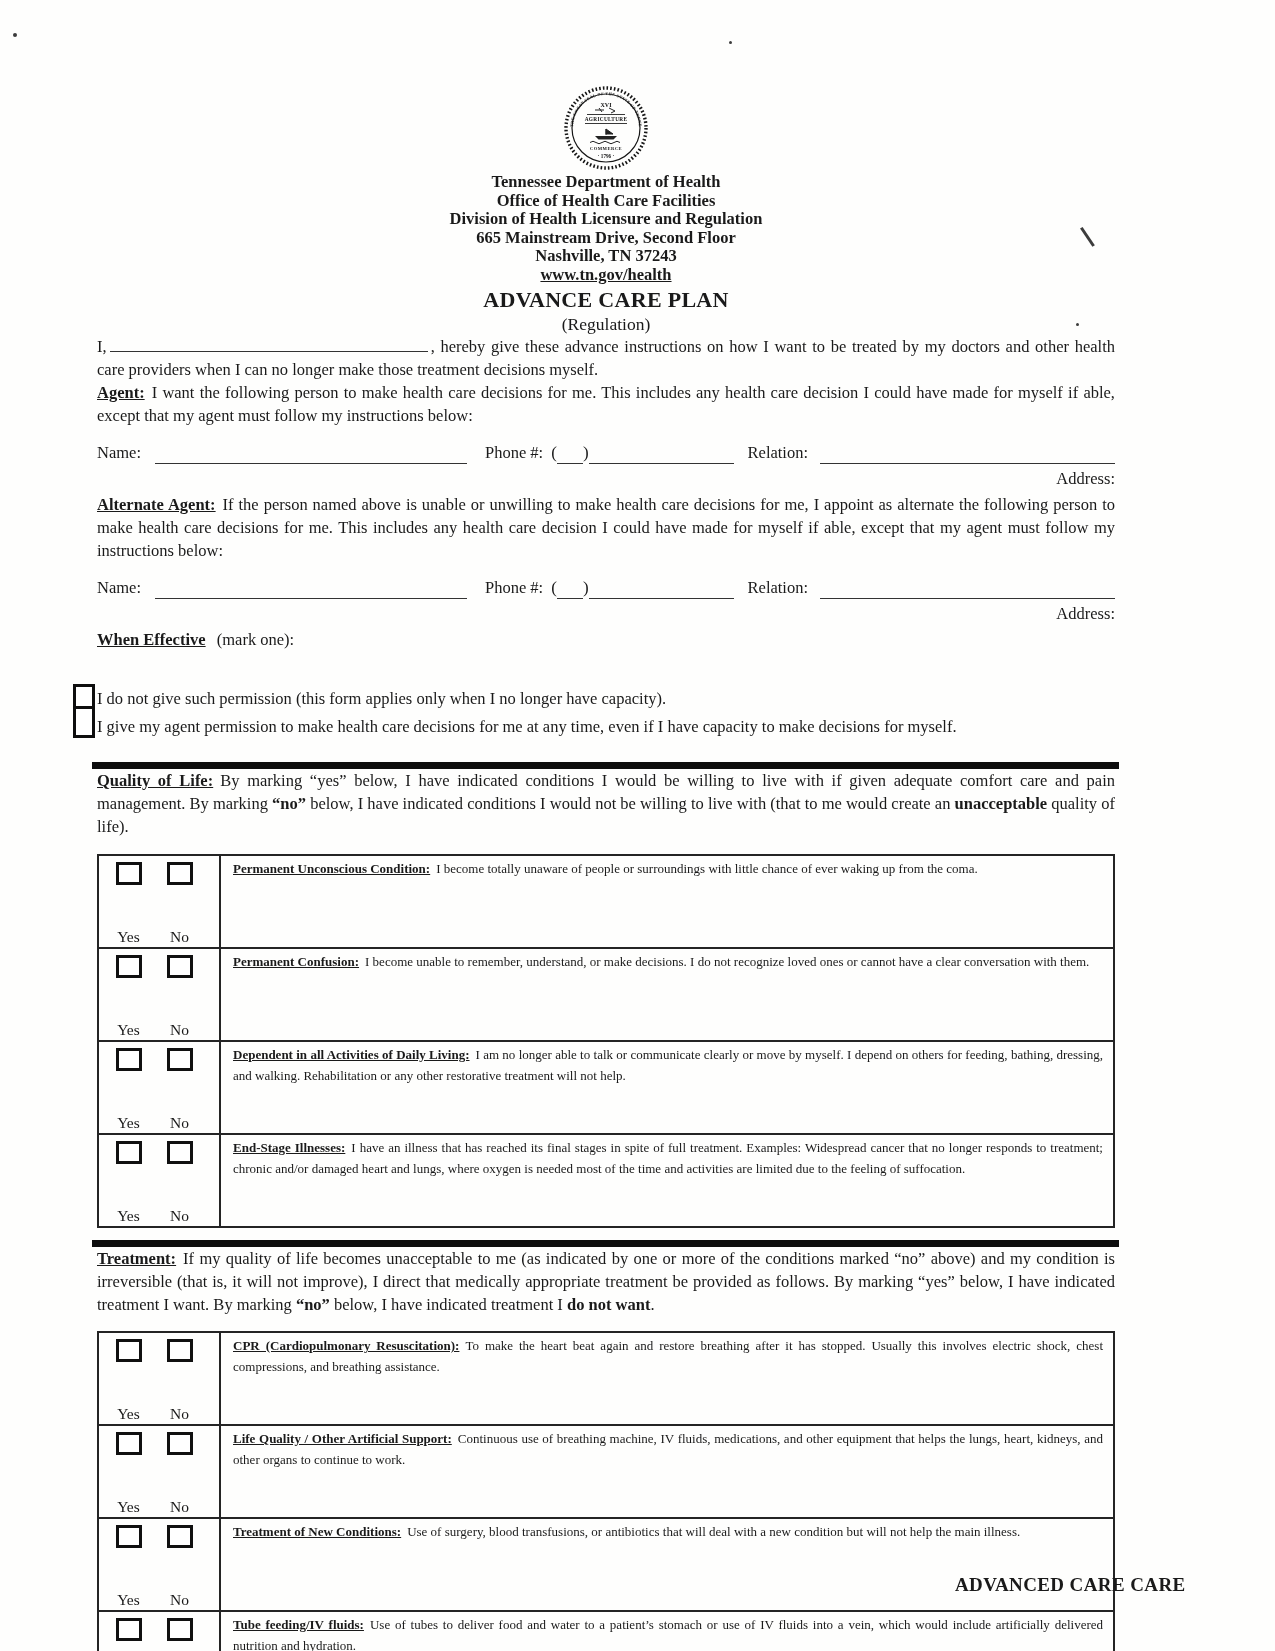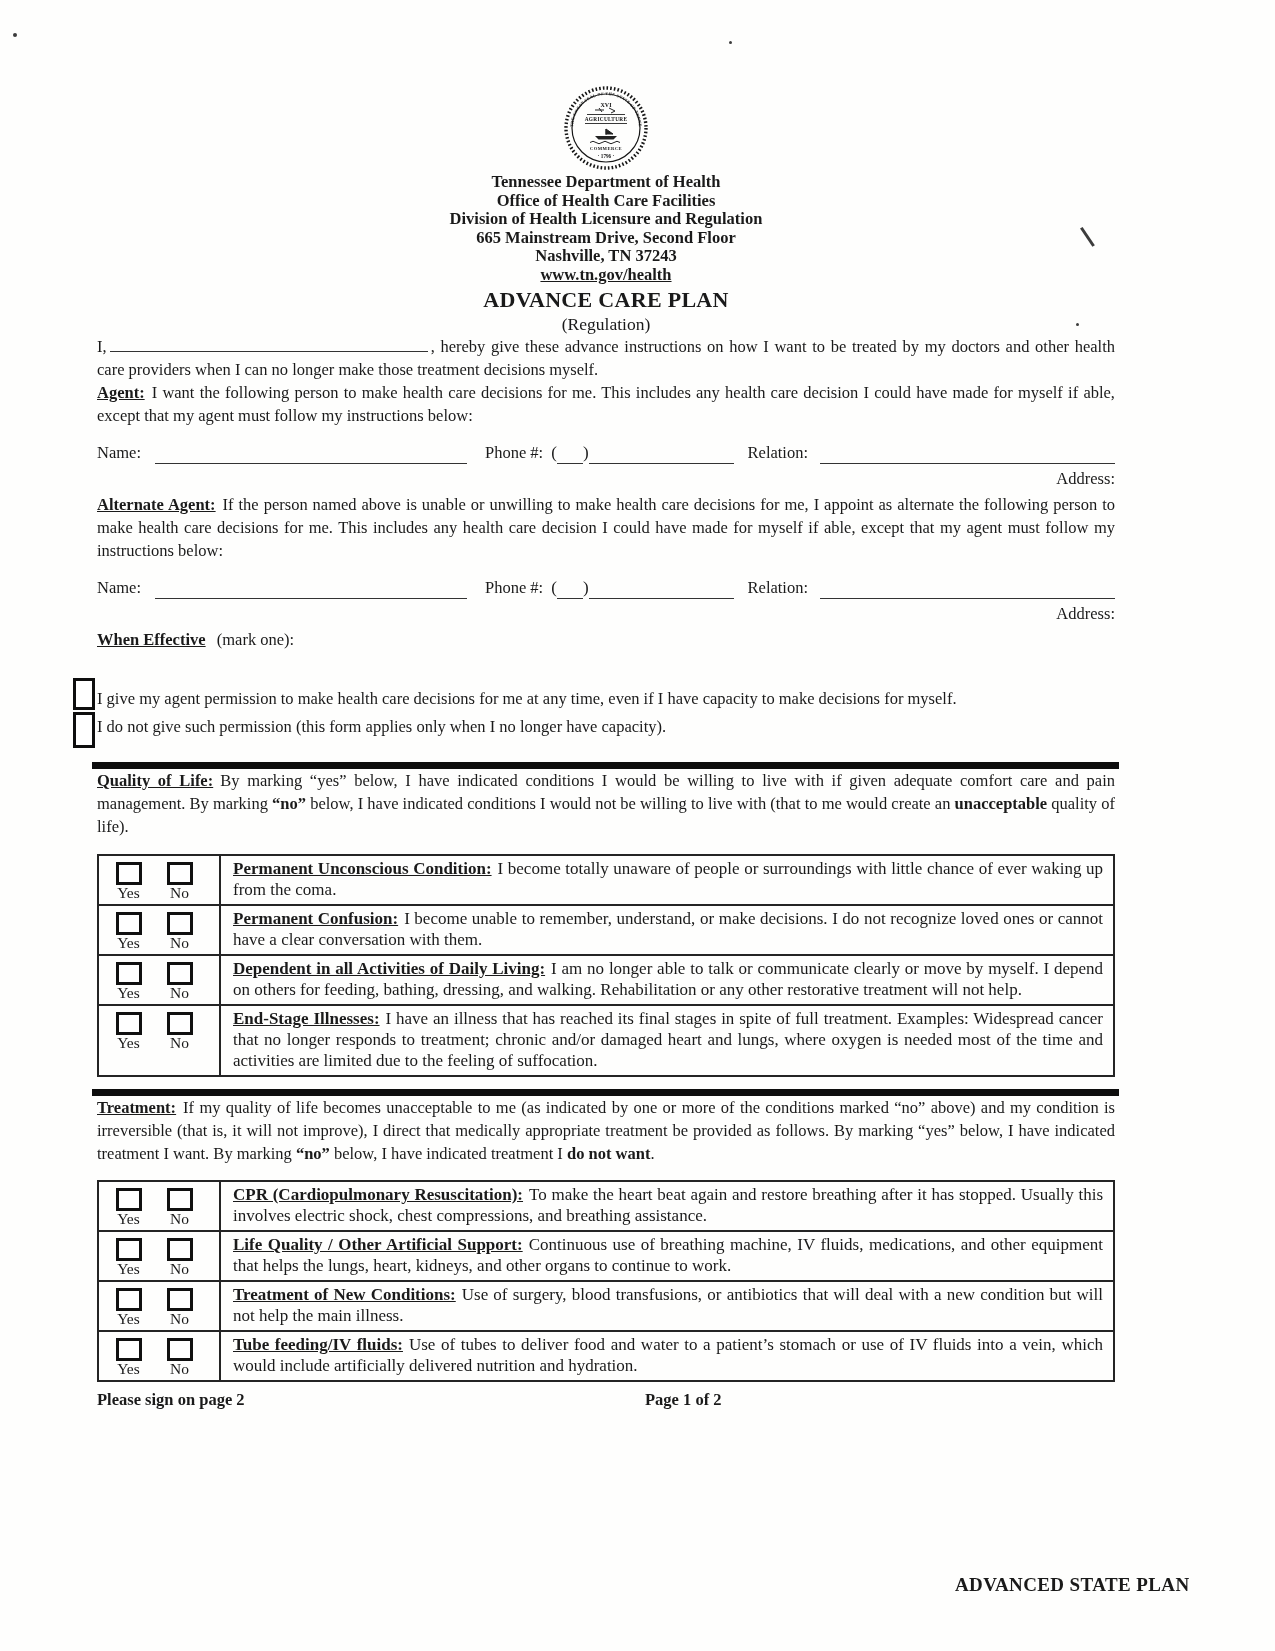--- a/index.html
+++ b/index.html
@@ -58,24 +58,24 @@
   .rule { height:7px; background:#0d0d0d; width:1027px; margin-left:-5px; }
   .rule1 { margin-top:21px; }
   .rule2 { margin-top:12px; }
 
   
   table.form-table { border-collapse:collapse; width:1018px; margin-top:16px; table-layout:fixed; }
   table.t2 { margin-top:15px; }
   .form-table td { border:2px solid #242424; }
   .cb-cell { width:116px; padding:6px 0 2px 4px; vertical-align:top; }
   .cb-pair { display:flex; }
-  .cb-group { display:flex; flex-direction:column; align-items:center; width:51px; }
+  .cb-group { display:flex; flex-direction:column; align-items:center; width:51px;gap:44px; }
   .tblcb { width:20px; height:17px; border:3px solid #101010; background:#fff; }
   .cb-label { font-size:15.5px; line-height:16px; }
-  .desc-cell { padding:2px 10px 4px 12px; font-size:17px; line-height:21px; text-align:justify; vertical-align:top; }
+  .desc-cell { padding:2px 10px 4px 12px; font-size:13px; line-height:21px; text-align:justify; vertical-align:top; }
   .term { font-weight:bold; text-decoration:underline; margin-right:6px; }
 
   
   .footer-row { position:relative; margin-top:6px; height:24px; font-weight:bold; font-size:16.5px; text-align:left; }
   .footer-center { position:absolute; left:548px; top:0; }
   .brand { position:absolute; left:955px; top:1574px; font-weight:bold; font-size:19px; letter-spacing:.4px; }
 
   
   .artifact { position:absolute; background:#3c3c3c; }
   .dot1 { left:13px; top:33px; width:4px; height:4px; border-radius:50%; }
@@ -162,27 +162,27 @@
     <div class="field-row addr">
       <span class="flabel">Address:</span>
       <span class="fb addr-blank"></span>
     </div>
 
 
     <p class="para we-head"><span class="h">When Effective</span><span> (mark one):</span></p>
 
     <div class="options">
       <div class="option">
+        <span class="wecb second"></span>
+        <span>I do not give such permission (this form applies only when I no longer have capacity).</span>
+      </div>
+      <div class="option">
         <span class="wecb first"></span>
         <span>I give my agent permission to make health care decisions for me at any time, even if I have capacity to make decisions for myself.</span>
       </div>
-      <div class="option">
-        <span class="wecb second"></span>
-        <span>I do not give such permission (this form applies only when I no longer have capacity).</span>
-      </div>
     </div>
 
     <div class="rule rule1"></div>
 
     <p class="para qol-para"><span class="h">Quality of Life:</span><span>By marking “yes” below, I have indicated conditions I would be willing to live with if given adequate comfort care and pain management.  By marking </span><span class="b">“no”</span><span> below, I have indicated conditions I would not be willing to live with (that to me would create an </span><span class="b">unacceptable</span><span> quality of life).</span></p>
 
     <table class="form-table">
       <tbody>
           <tr>
         <td class="cb-cell">
@@ -316,15 +316,15 @@
     </tbody>
       </table>
 
     <div class="footer-row">
       <span>Please sign on page 2</span>
       <span class="footer-center">Page 1 of 2</span>
     </div>
 
   </div>
 
-  <div class="brand">ADVANCED STATE PLAN</div>
+  <div class="brand">ADVANCED CARE CARE</div>
 
 </div>
 
 </body></html>

